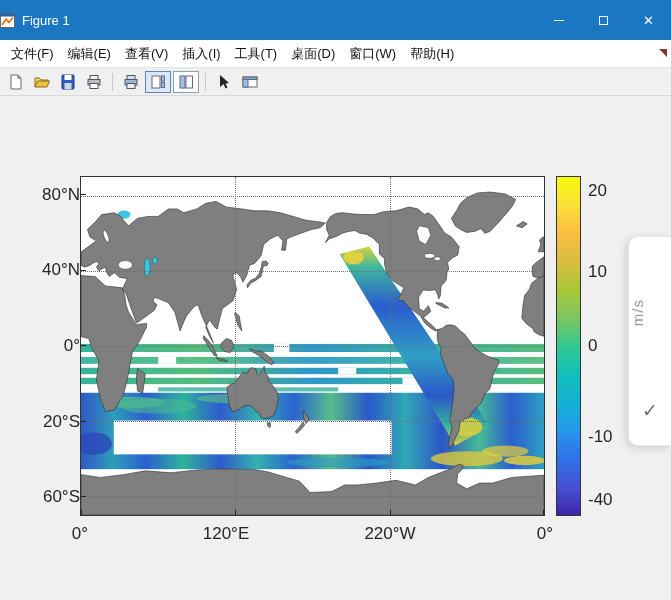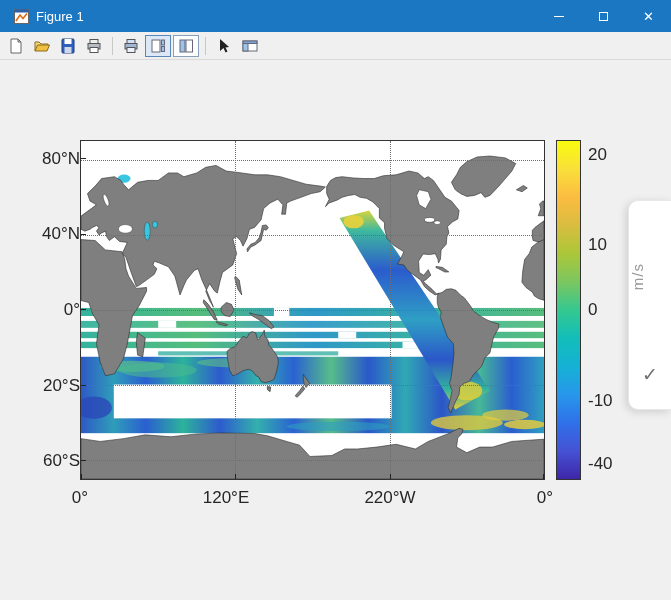--- a/index.html
+++ b/index.html
@@ -6,21 +6,21 @@
     --titlebar-bg:#1c77c3; --menu-bg:#ffffff; --toolbar-bg:#f0f0f0;
     --figure-bg:#f0f0f0; --land:#7f7f7f; --coast:#2e2e2e;
     --axis-text:#262626; --lake-cyan:#38c6e0;
   }
   *{box-sizing:border-box;margin:0;padding:0;}
   html,body{width:671px;height:600px;overflow:hidden;}
   body{font-family:"Liberation Sans","DejaVu Sans",sans-serif;background:var(--figure-bg);}
   .window{width:671px;height:600px;position:relative;outline:1px solid #8a8a8a;background:var(--figure-bg);}
 
   
-  .titlebar{height:32px;background:var(--titlebar-bg);display:flex;align-items:center;padding-left:14px;color:#fff;}
+  .titlebar{height:40px;background:var(--titlebar-bg);display:flex;align-items:center;padding-left:0;color:#fff;}
   .title-icon{width:15px;height:15px;margin-right:7px;flex:0 0 auto;}
   .title-text{font-size:13px;}
   .win-controls{margin-left:auto;display:flex;height:100%;}
   .win-btn{width:45px;height:100%;display:flex;align-items:center;justify-content:center;cursor:default;}
   .glyph-min{width:10px;height:1px;background:#fff;display:block;}
   .glyph-max{width:9px;height:9px;border:1px solid #fff;display:block;}
   .glyph-close{color:#fff;font-size:13px;line-height:1;}
 
   
   .menubar{height:28px;background:var(--menu-bg);display:flex;align-items:center;padding-left:4px;border-bottom:1px solid #e6e6e6;position:relative;}
@@ -75,20 +75,31 @@
         </div>
       <div class="win-btn">
           <span class="glyph-max"></span>
         </div>
       <div class="win-btn">
           <span class="glyph-close">✕</span>
         </div>
     </div>
   </div>
 
+  <div class="menubar">
+    <span class="menu-item">文件(F)</span>
+    <span class="menu-item">编辑(E)</span>
+    <span class="menu-item">查看(V)</span>
+    <span class="menu-item">插入(I)</span>
+    <span class="menu-item">工具(T)</span>
+    <span class="menu-item">桌面(D)</span>
+    <span class="menu-item">窗口(W)</span>
+    <span class="menu-item">帮助(H)</span>
+    <span class="menu-overflow"></span>
+  </div>
 
   <div class="toolbar">
     <div class="tool">
       <svg width="18" height="18" viewBox="0 0 18 18">
         <path d="M4,2 h7 l3,3 v11 h-10 z" fill="#fff" stroke="#666"></path>
         <path d="M11,2 l3,3 h-3 z" fill="#d8d8d8" stroke="#666"></path>
       </svg>
     </div>
     <div class="tool">
       <svg width="18" height="18" viewBox="0 0 18 18">
@@ -277,21 +288,21 @@
     <div class="ytick-label" style="top:316px">20°S</div>
     <div class="ytick-label" style="top:391px">60°S</div>
 
     <div class="xtick-label" style="left:40px">0°</div>
     <div class="xtick-label" style="left:186px">120°E</div>
     <div class="xtick-label" style="left:350px">220°W</div>
     <div class="xtick-label" style="left:505px">0°</div>
 
     <div class="colorbar" style="background: linear-gradient(to top, rgb(62, 38, 168), rgb(69, 82, 212), rgb(47, 113, 233), rgb(39, 151, 235), rgb(21, 177, 212), rgb(18, 190, 185), rgb(53, 200, 144), rgb(124, 198, 96), rgb(171, 199, 57), rgb(217, 189, 63), rgb(251, 188, 65), rgb(249, 224, 58), rgb(249, 251, 14));"></div>
     <div class="cb-label" style="top:86px">20</div>
-    <div class="cb-label" style="top:176px">10</div>
+    <div class="cb-label" style="top:167px">10</div>
     <div class="cb-label" style="top:241px">0</div>
     <div class="cb-label" style="top:332px">-10</div>
     <div class="cb-label" style="top:395px">-40</div>
 
     <div class="overlay-panel">
       <div class="overlay-label">m/s</div>
       <div class="overlay-check">✓</div>
     </div>
 
   </div>

